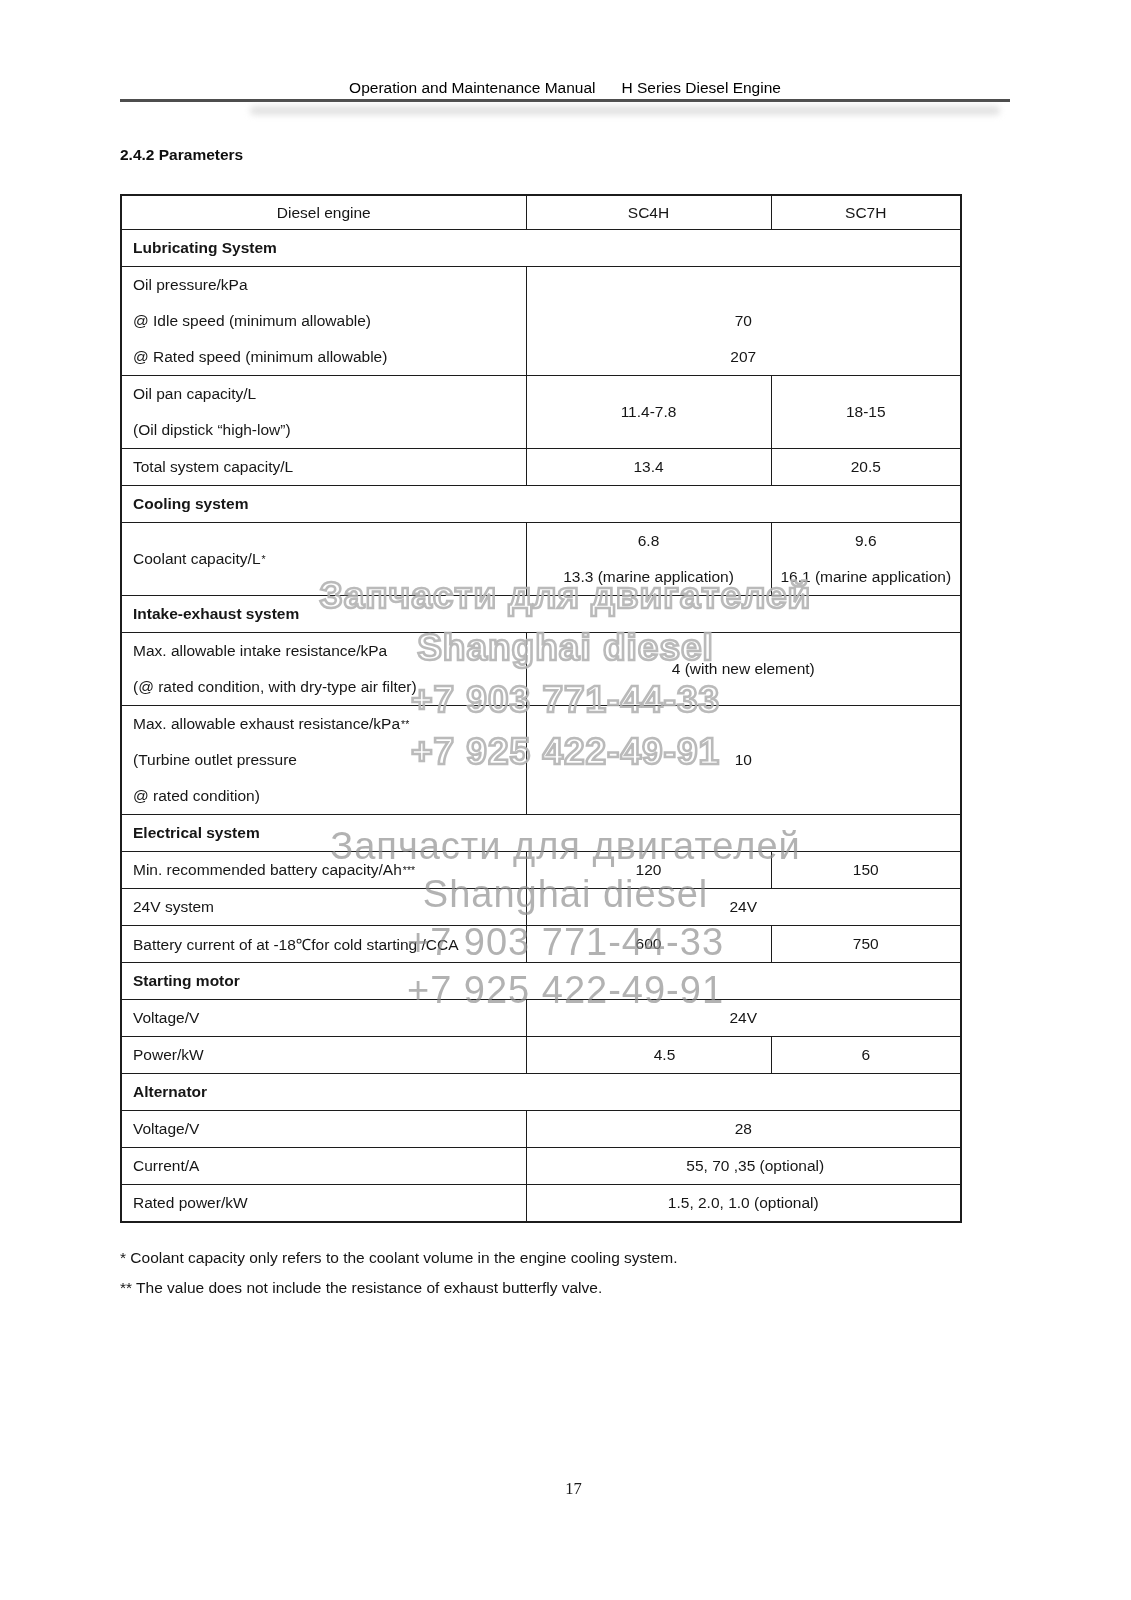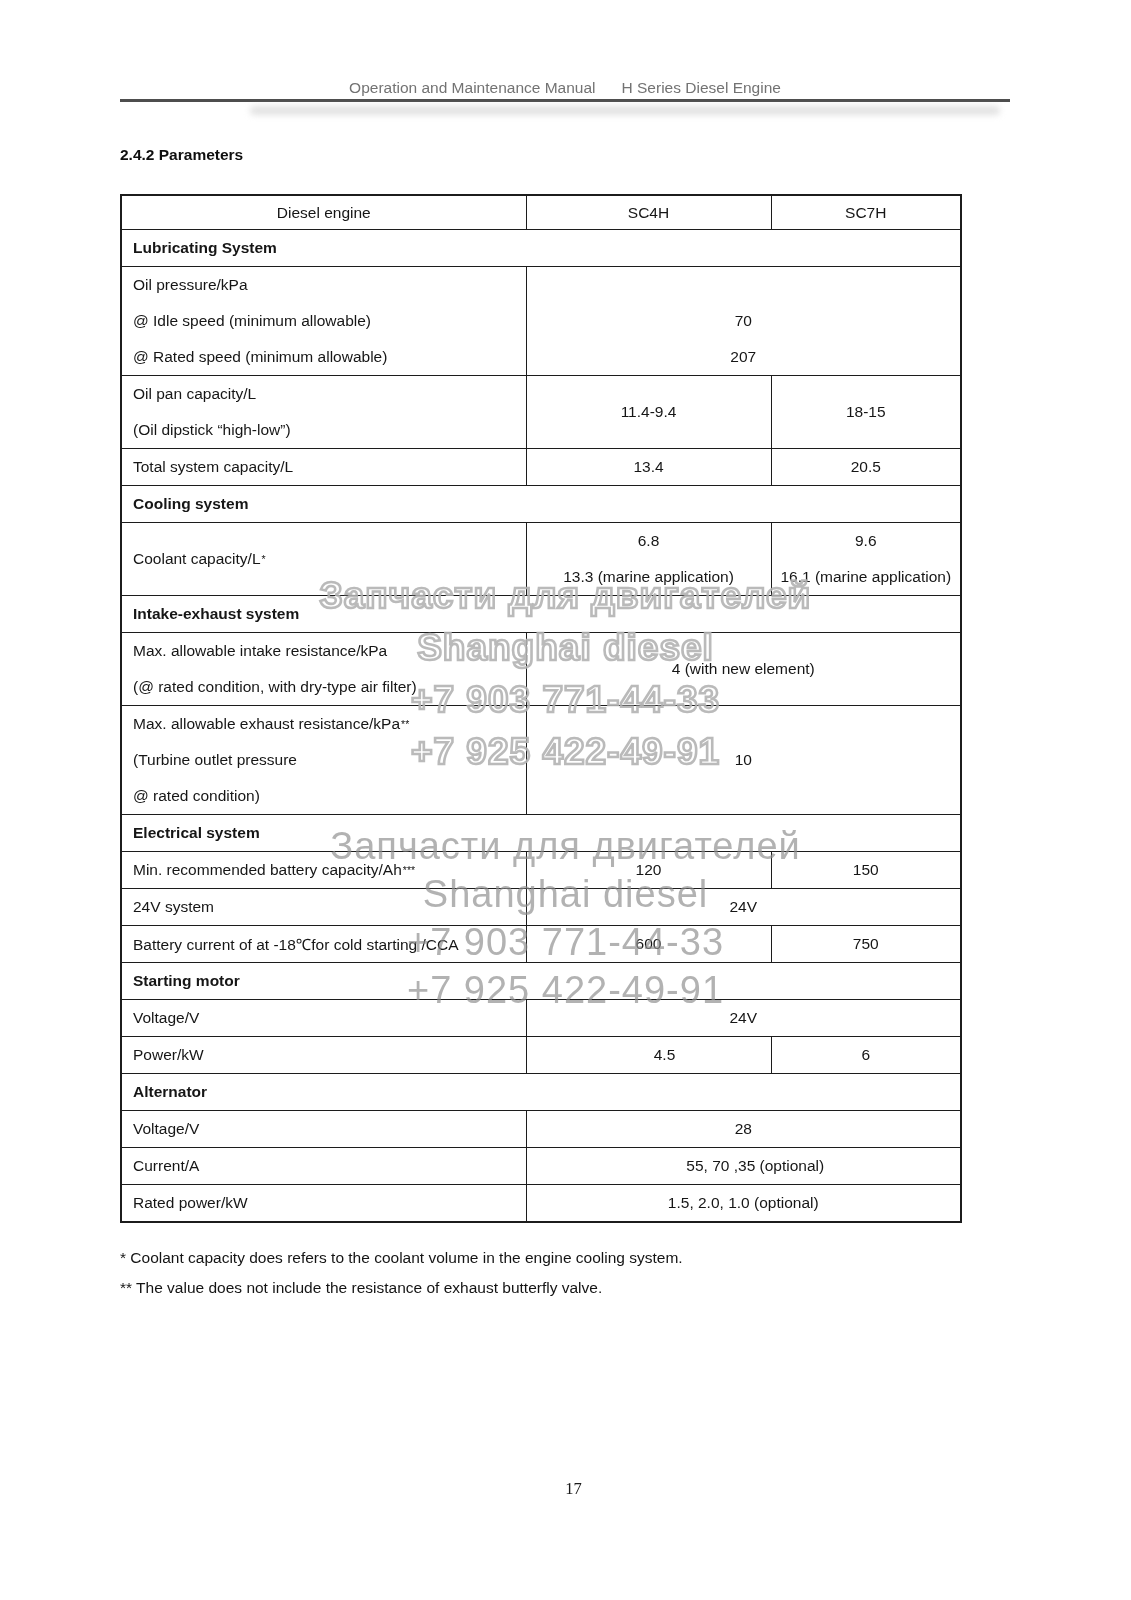--- a/index.html
+++ b/index.html
@@ -4,21 +4,21 @@
 <style>
   html,body{margin:0;padding:0;background:#ffffff;}
   .page{
     position:relative;width:1131px;height:1600px;background:#ffffff;
     font-family:"Liberation Sans",sans-serif;color:#161616;overflow:hidden;
   }
   
   .doc-header{
     position:absolute;top:79px;left:120px;width:890px;
     display:flex;justify-content:center;gap:26px;
-    font-size:15.5px;color:#737373;
+    font-size:15.5px;color:#000000;
   }
   .header-rule{
     position:absolute;top:99px;left:120px;width:890px;height:3px;background:#4e4e4e;
   }
   .header-smudge{
     position:absolute;top:106px;left:250px;width:750px;height:9px;
     background:rgba(186,186,186,0.42);filter:blur(3px);border-radius:4px;
   }
   .section-title{
     position:absolute;top:146px;left:120px;font-size:15.5px;font-weight:bold;color:#0f0f0f;
@@ -131,21 +131,21 @@
           <td class="cell-label">
             <div class="line" style="height: 36px;">
               <span>Oil pan capacity/L</span>
             </div>
             <div class="line" style="height: 36px;">
               <span>(Oil dipstick “high-low”)</span>
             </div>
           </td>
           <td class="cell-val">
             <div class="line" style="height: 36px;">
-              <span>11.4-9.4</span>
+              <span>11.4-7.8</span>
             </div>
           </td>
           <td class="cell-val">
             <div class="line" style="height: 36px;">
               <span>18-15</span>
             </div>
           </td>
         </tr>
         <tr>
           <td class="cell-label">
@@ -380,19 +380,19 @@
   </div>
 
   <div class="wm wm-solid">
     <div class="wm-line">Запчасти для двигателей</div>
     <div class="wm-line">Shanghai diesel</div>
     <div class="wm-line">+7 903 771-44-33</div>
     <div class="wm-line">+7 925 422-49-91</div>
   </div>
 
   <div class="footnotes">
-    <div>* Coolant capacity does refers to the coolant volume in the engine cooling system.</div>
+    <div>* Coolant capacity only refers to the coolant volume in the engine cooling system.</div>
     <div>** The value does not include the resistance of exhaust butterfly valve.</div>
   </div>
 
   <div class="page-number">17</div>
 
 </div>
 
 </body></html>

